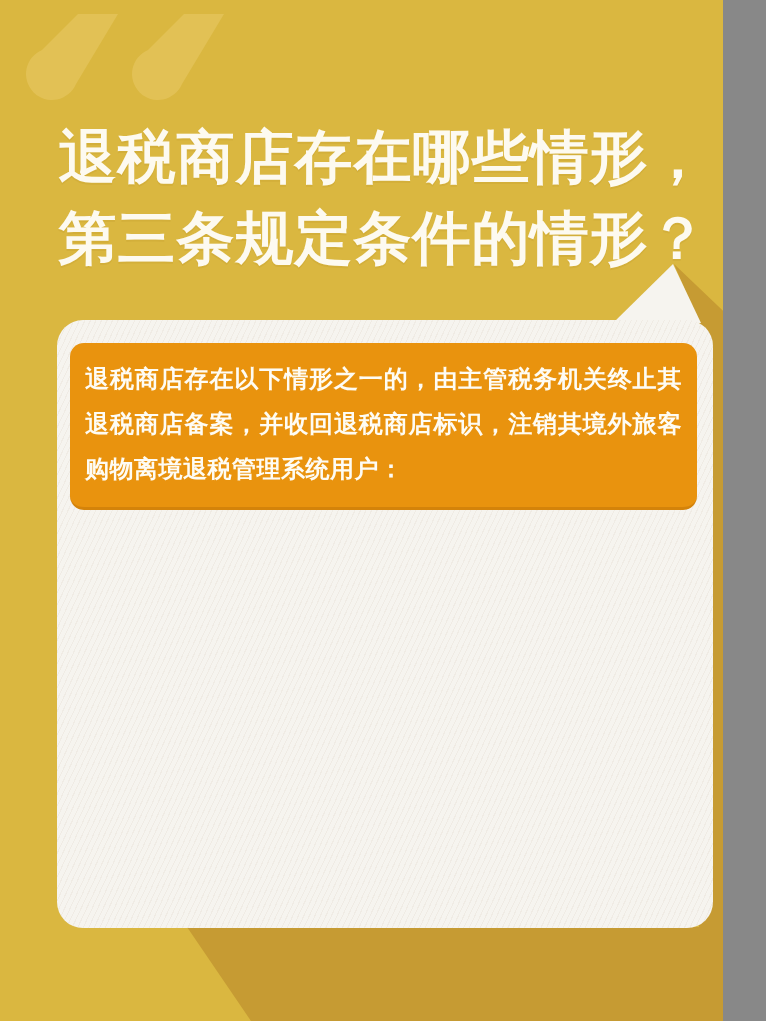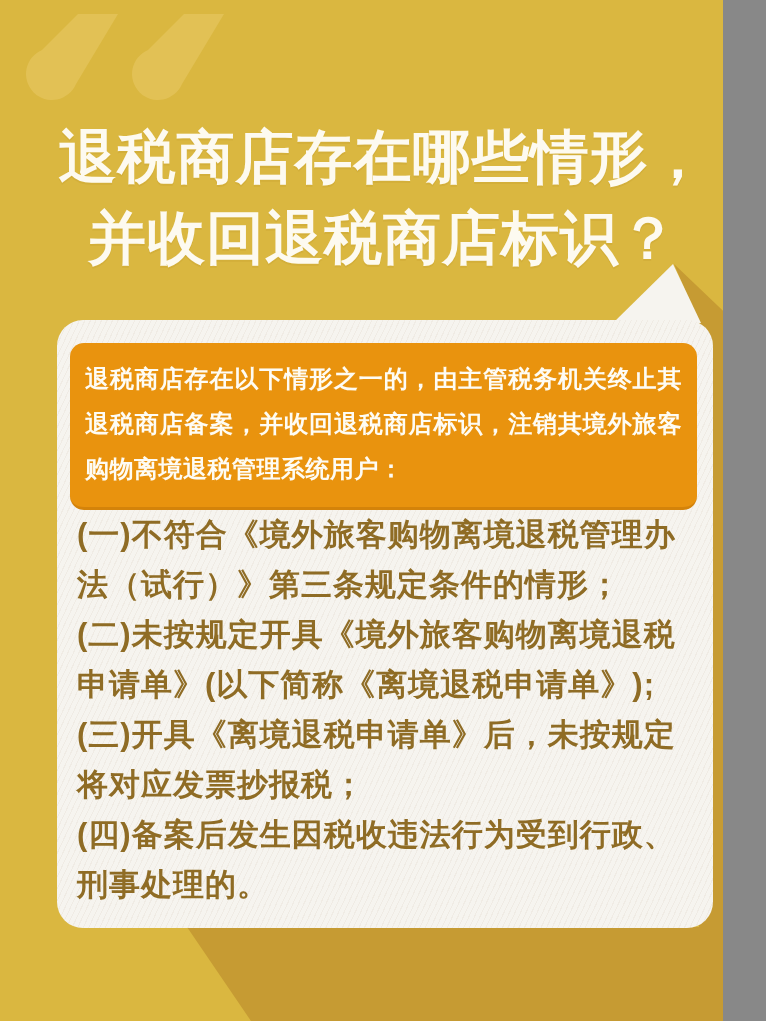--- a/index.html
+++ b/index.html
@@ -64,27 +64,21 @@
     </g>
   </svg>
 
   <svg id="shadow-svg" width="766" height="1021" viewBox="0 0 766 1021">
     <polygon points="674,264 766,352 766,1021 251,1021 187,927 699,927 699,322" fill="#c69b33"></polygon>
     <polygon points="614,322 673,264 701,323" fill="#f6f4ef"></polygon>
   </svg>
 
   <div class="title">
     <div>退税商店存在哪些情形，</div>
-    <div>并收回退税商店标识？</div>
+    <div>第三条规定条件的情形？</div>
   </div>
 
   <div class="card">
     <div class="callout">退税商店存在以下情形之一的，由主管税务机关终止其退税商店备案，并收回退税商店标识，注销其境外旅客购物离境退税管理系统用户：</div>
 
-    <div class="body-list">
-      <p>(一)不符合《境外旅客购物离境退税管理办法（试行）》第三条规定条件的情形；</p>
-      <p>(二)未按规定开具《境外旅客购物离境退税申请单》(以下简称《离境退税申请单》);</p>
-      <p>(三)开具《离境退税申请单》后，未按规定将对应发票抄报税；</p>
-      <p>(四)备案后发生因税收违法行为受到行政、刑事处理的。</p>
-    </div>
   </div>
 
 </div>
 
 </body></html>

